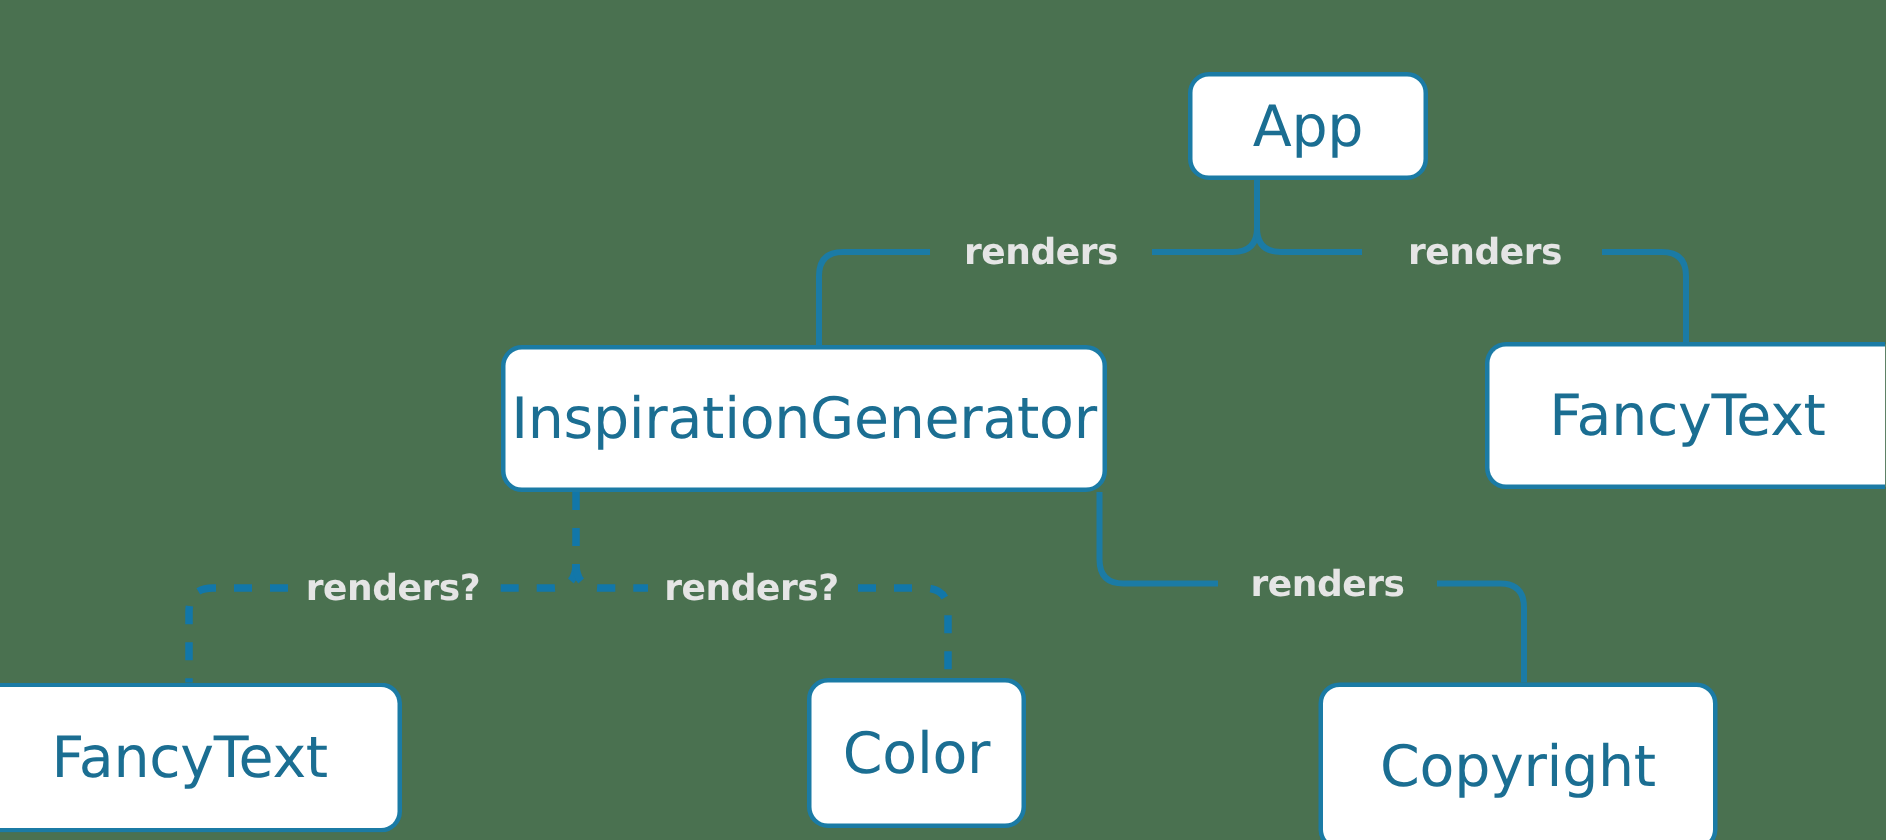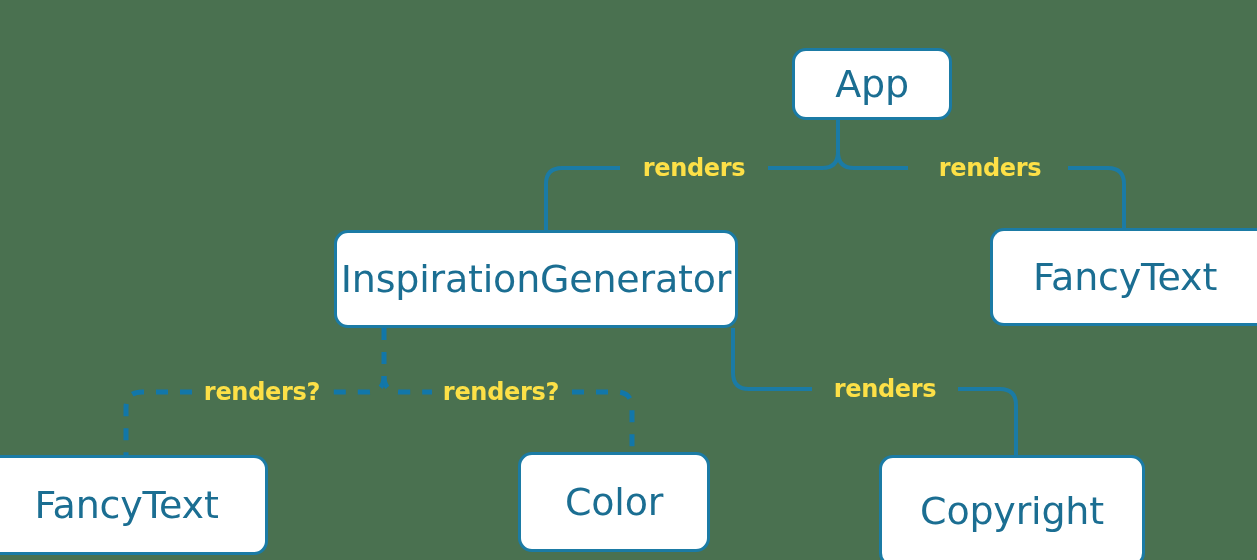--- a/index.html
+++ b/index.html
@@ -32,21 +32,21 @@
     align-items: center;
     justify-content: center;
     color: #1b6e92;
     font-size: 38px;
     font-weight: 400;
     letter-spacing: -0.2px;
     z-index: 3;
   }
   .edge-label {
     position: absolute;
-    color: #fde047;
+    color: #e5e5e5;
     font-size: 24px;
     font-weight: 600;
     letter-spacing: -0.3px;
     white-space: nowrap;
     z-index: 2;
     transform: translate(-50%, -50%);
   }
 </style>
 </head>
 <body>
@@ -81,17 +81,17 @@
   <div class="edge-label" style="left:885px; top:389px;">renders</div>
 
   <div class="node" style="left:792px; top:4px; width:160px; height:72px;margin-top:44px;">App</div>
 
   <div class="node" style="left:334px; top:230px; width:404px; height:98px;">InspirationGenerator</div>
 
   <div class="node" style="left:990px; top:228px; width:267px; height:98px; border-right:none; border-top-right-radius:0; border-bottom-right-radius:0;">FancyText</div>
 
   <div class="node" style="left:-12px; top:455px; width:280px; height:100px; border-left:none; border-top-left-radius:0; border-bottom-left-radius:0;">FancyText</div>
 
-  <div class="node" style="left:518px; top:452px; width:192px; height:100px;">Color</div>
+  <div class="node" style="left:538px; top:452px; width:146px; height:100px;">Color</div>
 
   <div class="node" style="left:879px; top:455px; width:266px; height:112px;">Copyright</div>
 
 </div>
 
 </body></html>

